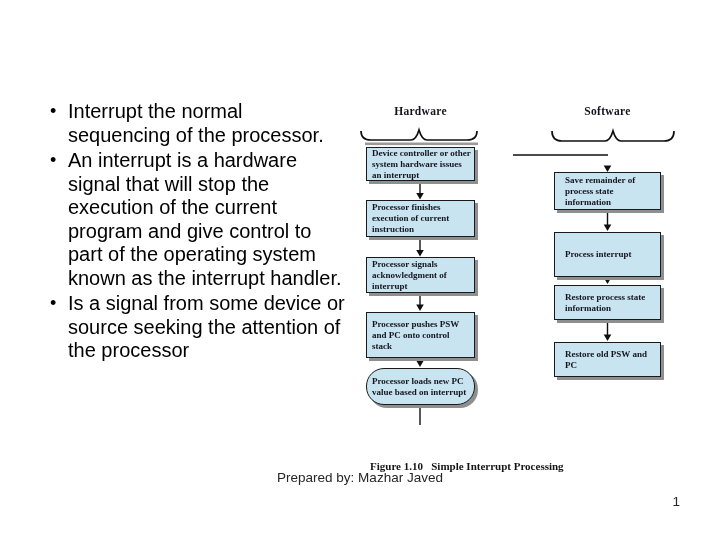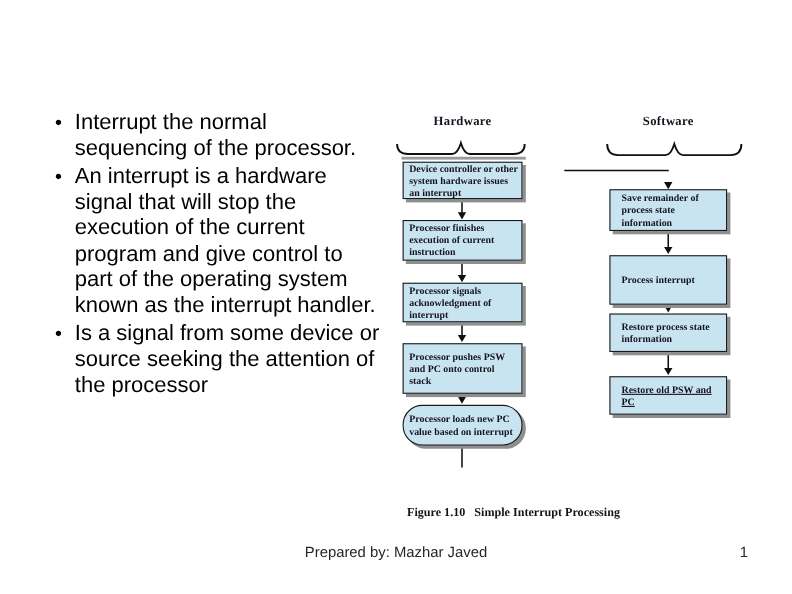--- a/index.html
+++ b/index.html
@@ -38,29 +38,29 @@
   .hw { left:366px; width:109px; }
   .sw { left:554px; width:107px; }
   .hw1 { top:147px; height:34px; }
   .hw2 { top:200px; height:37px; }
   .hw3 { top:257px; height:36px; }
   .hw4 { top:312px; height:46px; }
   .hw5 { top:368px; height:37px;border-radius:18px; }
   .sw1 { top:172px; height:38px; }
   .sw2 { top:232px; height:45px; }
   .sw3 { top:285px; height:35px; }
-  .sw4 { top:342px; height:35px;text-decoration:underline; }
+  .sw4 { top:342px; height:35px; }
 
   .fig-caption {
     position:absolute; left:370px; top:460px; width:300px; text-align:left;
     font-family:"Liberation Serif", serif; font-weight:bold; font-size:11px;
     color:#141414; white-space:pre;
   }
   .footer-line {
-    position:absolute; left:0; top:494px; width:720px; text-align:center;
+    position:absolute; left:0; top:470px; width:720px; text-align:center;
     font-size:13.5px; color:#262626;
   }
   .page-num {
     position:absolute; right:40px; top:494px; font-size:13.5px; color:#262626;
   }
   svg line, svg path { stroke:#0f0f0f; fill:none; }
   svg polygon { fill:#0f0f0f; stroke:none; }
 </style>
 </head>
 <body>

